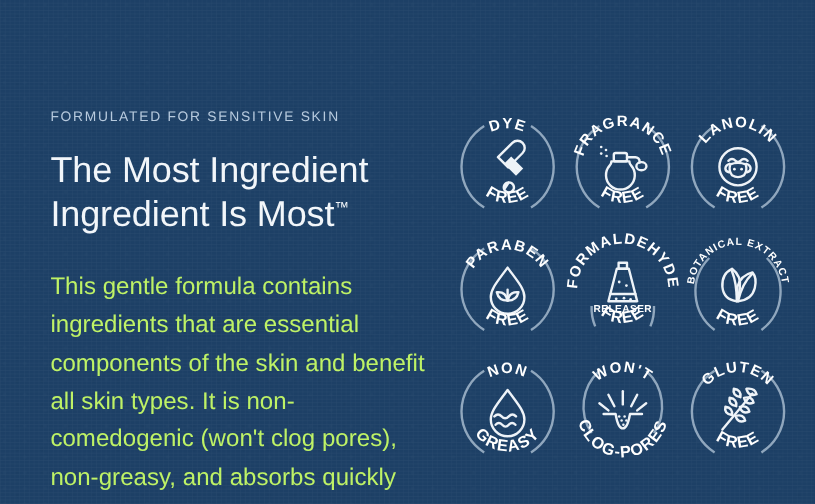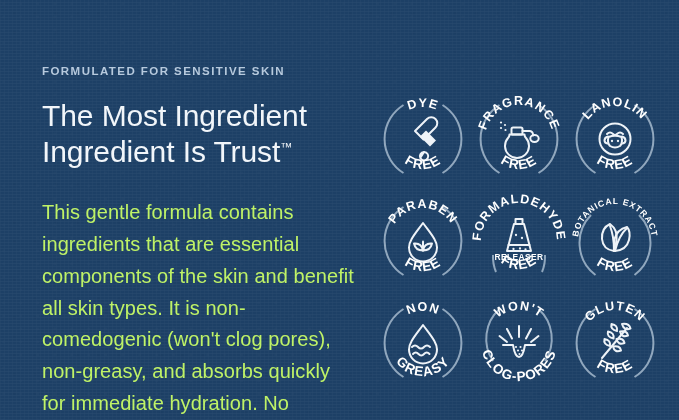--- a/index.html
+++ b/index.html
@@ -41,26 +41,27 @@
 
   
   #copy-column {
     width: 375px;
     padding: 66px 0 0 42px;
     position: relative;
   }
 
   #eyebrow {
     font-size: 11.5px;
-    font-weight: bold;
+    font-weight: normal;
     letter-spacing: 1.45px;
     color: #b6c9dd;
     line-height: 1;
     margin-bottom: 20px;
     white-space: nowrap;
+    margin-top: 27px;
   }
 
   #headline {
     font-size: 30px;
     font-weight: 300;
     line-height: 1.23;
     color: #f2f6fa;
     letter-spacing: -0.1px;
     margin-bottom: 26px;
   }
@@ -127,21 +128,21 @@
 <body>
 
 <div id="poster">
 
   <div id="copy-column">
 
     <div id="eyebrow">FORMULATED FOR SENSITIVE SKIN</div>
 
     <h1 id="headline">
       <span>The Most Ingredient</span><br>
-      <span>Ingredient Is Trust</span><span class="tm">™</span>
+      <span>Ingredient Is Most</span><span class="tm">™</span>
     </h1>
 
     <p id="body-copy">This gentle formula contains ingredients that are essential components of the skin and benefit all skin types. It is non-comedogenic (won't clog pores), non-greasy, and absorbs quickly for immediate hydration. No botanical extracts or essential oils. pH balanced. Gluten-free. Dermatologist tested.</p>
   </div>
 
   <div id="badge-grid">
 
     <div class="badge">
       <svg viewBox="0 0 96 96">
         <defs>

